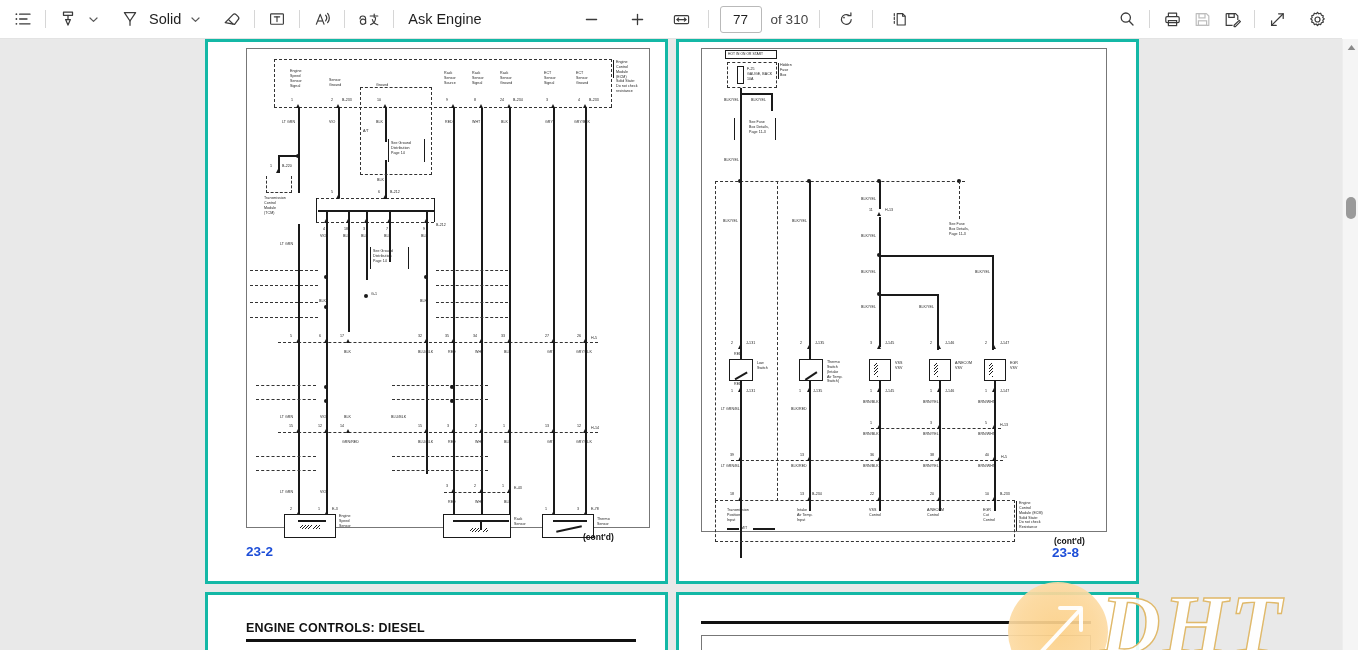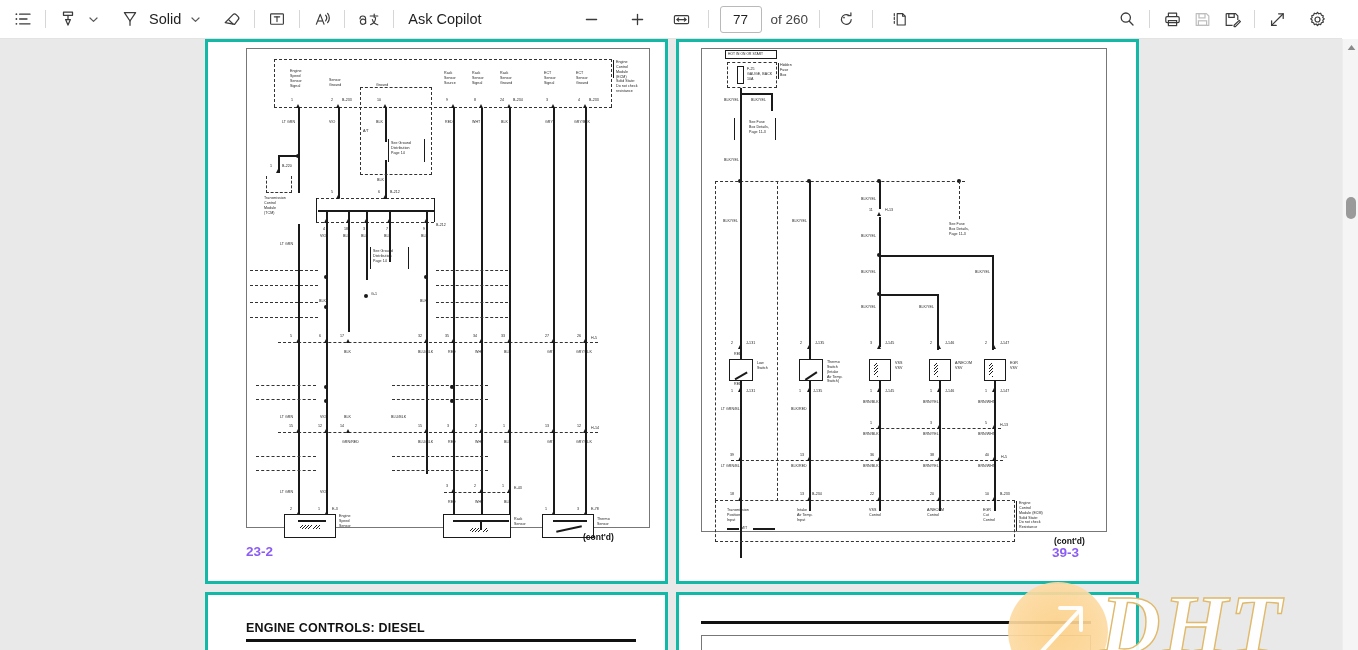--- a/index.html
+++ b/index.html
@@ -81,21 +81,21 @@
     position: absolute;
     border: 1px solid #777;
   }
 
   
   .contd {
     position: absolute; font-size: 8.5px; font-weight: bold; color: #111;
     font-family: "Liberation Sans", sans-serif;
   }
   .pgnum {
-    position: absolute; font-size: 13.5px; font-weight: bold; color: #8b5cf6;
+    position: absolute; font-size: 13.5px; font-weight: bold; color: #1d4ed8;
     font-family: "Liberation Sans", sans-serif;
   }
   .section-head {
     position: absolute; font-size: 12.5px; font-weight: bold; color: #111;
     letter-spacing: .2px;
   }
   .head-rule {
     position: absolute; height: 2.5px; background: #111;
   }
 
@@ -246,21 +246,21 @@
         <path d="M8.6 10.4 a2.6 2.6 0 1 1 -5.2 0.6 a2.6 2.6 0 0 1 5.2 -0.6"></path>
         <path d="M13.2 5 h7.6" stroke-linecap="round"></path>
         <path d="M17.2 3 v3.5" stroke-linecap="round"></path>
         <path d="M18.6 6.6 c0 4 -2.4 6.2 -5 7" stroke-linecap="round"></path>
         <path d="M15.4 8.6 c.8 3.2 3 4.6 5.4 5.2" stroke-linecap="round"></path>
       </svg>
     </div>
 
     <div class="tb-sep"></div>
 
-    <div class="tb-btn text">Ask Copilot</div>
+    <div class="tb-btn text">Ask Engine</div>
   </div>
 
   <div class="tb-center">
     <div class="tb-btn" title="Zoom out">
       <svg width="17" height="17" viewBox="0 0 17 17" stroke="#3b3b3b" stroke-width="1.3">
         <line x1="3.4" y1="8.5" x2="13.6" y2="8.5" stroke-linecap="round"></line>
       </svg>
     </div>
     <div class="tb-btn" title="Zoom in" style="margin-left:16px">
       <svg width="17" height="17" viewBox="0 0 17 17" stroke="#3b3b3b" stroke-width="1.3">
@@ -273,21 +273,21 @@
         <rect x="2.4" y="3.6" width="14.2" height="8" rx="1.2"></rect>
         <path d="M5 7.6 h9" stroke-linecap="round"></path>
         <path d="M6.6 6 L5 7.6 L6.6 9.2" stroke-linejoin="round" stroke-linecap="round"></path>
         <path d="M12.4 6 L14 7.6 L12.4 9.2" stroke-linejoin="round" stroke-linecap="round"></path>
       </svg>
     </div>
 
     <div class="tb-sep" style="margin:0 11px"></div>
 
     <input id="page-box" value="77" style="">
-    <span id="page-total">of 260</span>
+    <span id="page-total">of 310</span>
 
     <div class="tb-sep" style="margin:0 11px"></div>
 
     <div class="tb-btn" title="Rotate">
       <svg width="19" height="19" viewBox="0 0 19 19" fill="none" stroke="#3b3b3b" stroke-width="1.2">
         <path d="M14.2 9.5 a4.9 4.9 0 1 1 -2.3 -4.2" stroke-linecap="round"></path>
         <path d="M13.9 2.8 v2.9 h-2.9" stroke-linecap="round" stroke-linejoin="round"></path>
         <circle cx="7" cy="7.6" r="0.85" fill="#3b3b3b" stroke="none"></circle>
       </svg>
     </div>
@@ -854,21 +854,21 @@
 
     <div class="lbl" style="left:340px; top:459px;">Engine
 Control
 Module (ECM)
 Solid State:
 Do not check
 Resistance</div>
     <div class="vwire" style="left:337px; top:459px; height:30px; width:1px;"></div>
 
     <div class="contd" style="left:375px; top:494px;">(cont'd)</div>
-    <div class="pgnum" style="left:373px; top:503px;">39-3</div>
+    <div class="pgnum" style="left:373px; top:503px;">23-8</div>
   </div>
 
   <div class="page" id="page-left-next">
     <div class="section-head" style="left:38px; top:26px;">ENGINE CONTROLS: DIESEL</div>
     <div class="head-rule" style="left:38px; top:44px; width:390px;"></div>
     <div class="sheet-border" style="left:38px; top:56px; width:390px; height:70px;"></div>
   </div>
 
   <div class="page" id="page-right-next">
     <div class="head-rule" style="left:22px; top:26px; width:390px;"></div>

